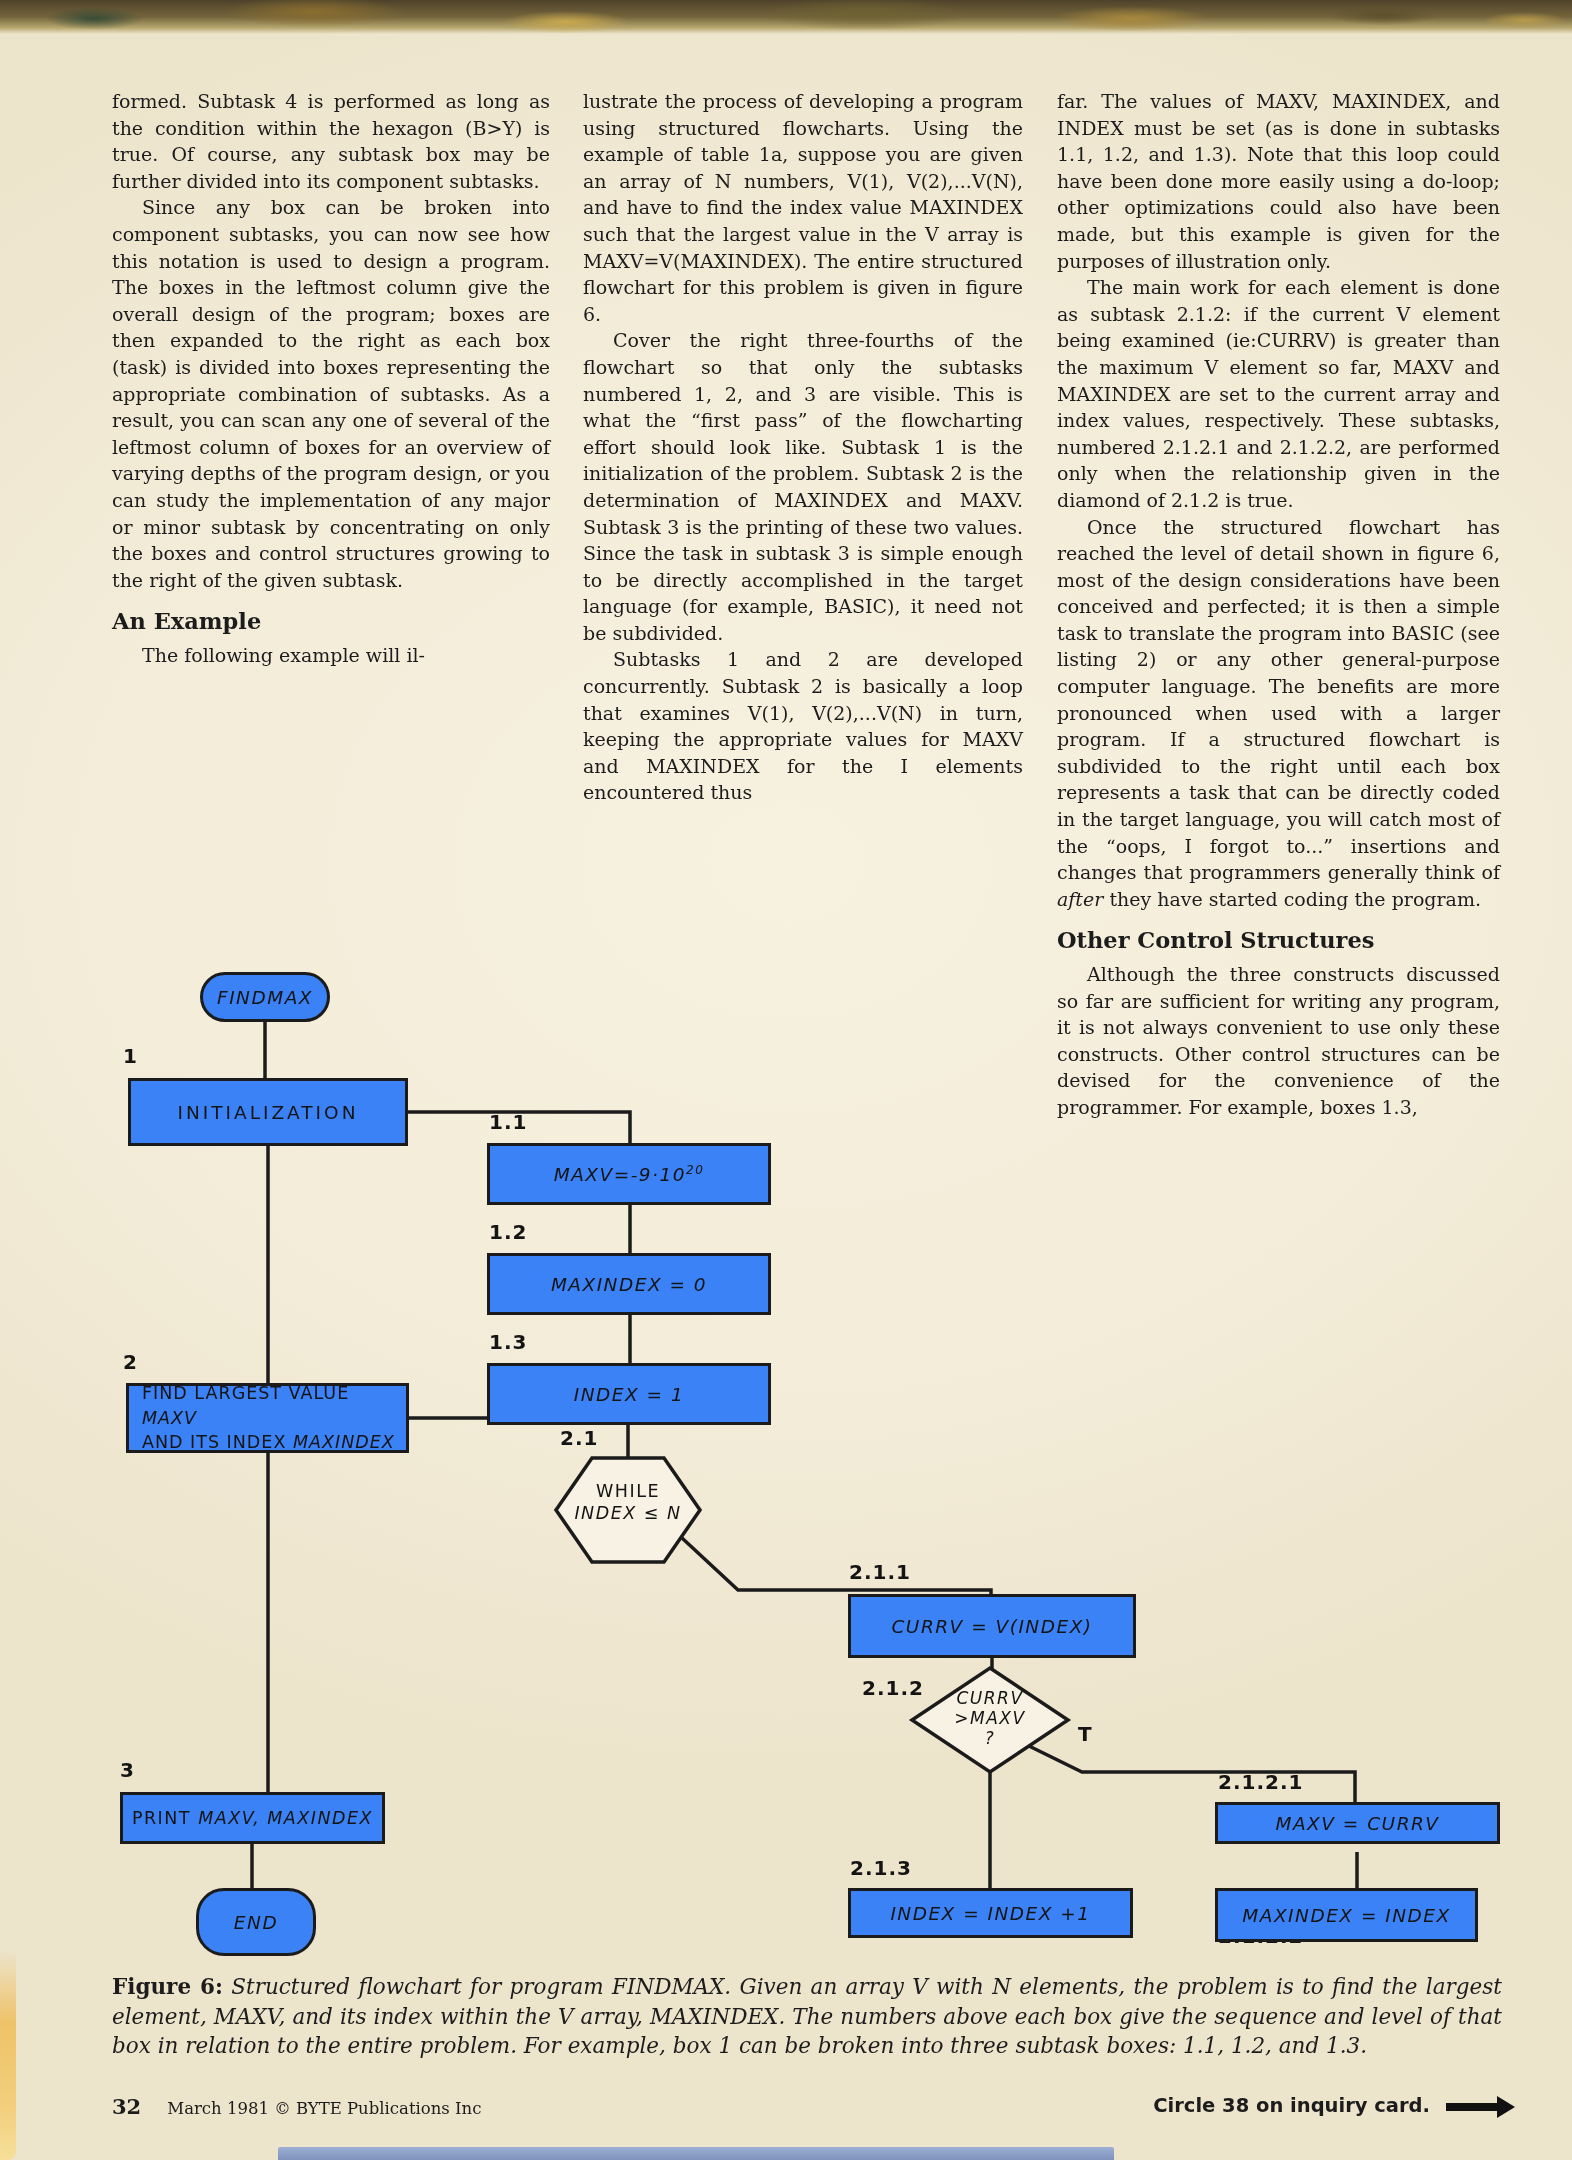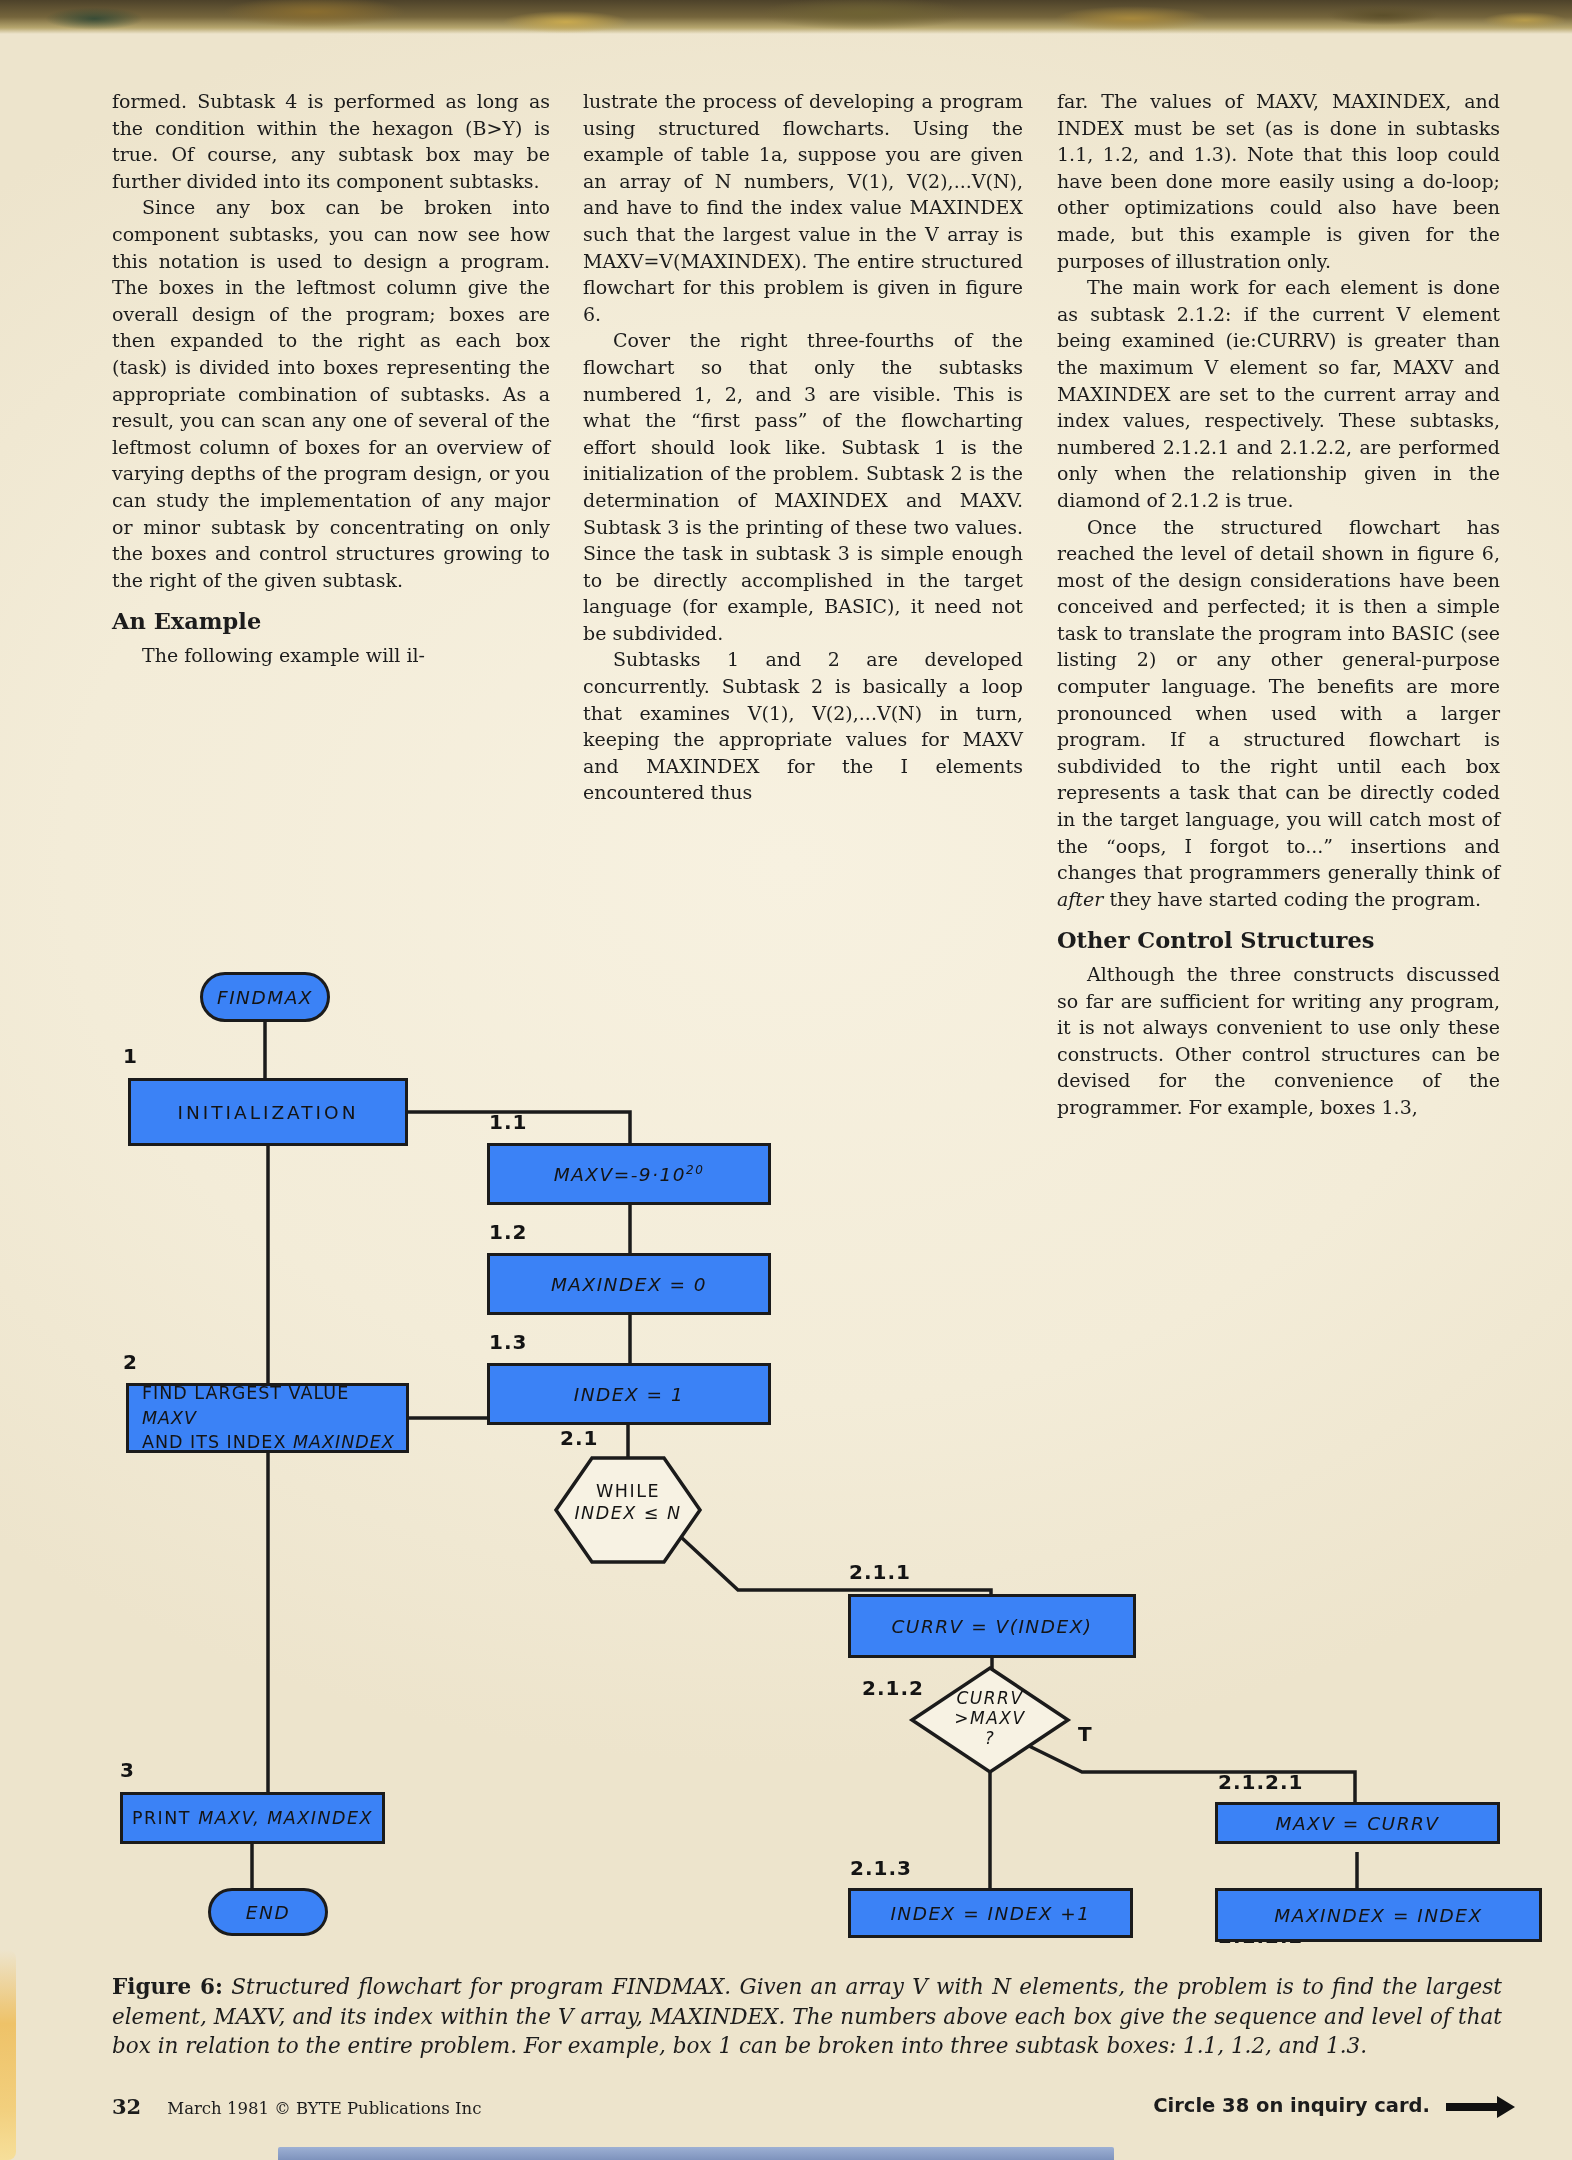--- a/index.html
+++ b/index.html
@@ -178,35 +178,35 @@
   <div>?</div>
 </div>
 <span class="fnum" style="left:1078px;top:1722px;">T</span>
 
 <span class="fnum" style="left:1218px;top:1770px;">2.1.2.1</span>
 <div class="fbox" style="left:1215px;top:1802px;width:285px;height:42px;">
   <span class="fital">MAXV = CURRV</span>
 </div>
 
 <span class="fnum" style="left:1218px;top:1924px;">2.1.2.2</span>
-<div class="fbox" style="left:1215px;top:1888px;width:327px;height:54px;text-align:right;">
+<div class="fbox" style="left:1215px;top:1888px;width:263px;height:54px;text-align:right;">
   <span class="fital">MAXINDEX = INDEX</span>
 </div>
 
 <span class="fnum" style="left:850px;top:1856px;">2.1.3</span>
 <div class="fbox" style="left:848px;top:1888px;width:285px;height:50px;">
   <span class="fital">INDEX = INDEX +1</span>
 </div>
 
 <span class="fnum" style="left:120px;top:1758px;">3</span>
 <div class="fbox" style="left:120px;top:1792px;width:265px;height:52px;font-size:17.5px;">
   <span><span>PRINT</span> <span class="fital">MAXV, MAXINDEX</span></span>
 </div>
 
-<div class="fbox oval" style="left:208px;top:1888px;width:120px;height:48px;">
+<div class="fbox oval" style="left:196px;top:1888px;width:120px;height:68px;">
   <span class="fital">END</span>
 </div>
 
 <div class="caption">
   <span class="cap-label">Figure 6:</span>
   <span>Structured flowchart for program FINDMAX. Given an array V with N elements, the problem is to find the largest element, MAXV, and its index within the V array, MAXINDEX. The numbers above each box give the sequence and level of that box in relation to the entire problem. For example, box 1 can be broken into three subtask boxes: 1.1, 1.2, and 1.3.</span>
 </div>
 
 <div class="footer-left">
   <span class="pageno">32</span><span class="credit">March 1981 © BYTE Publications Inc</span>

